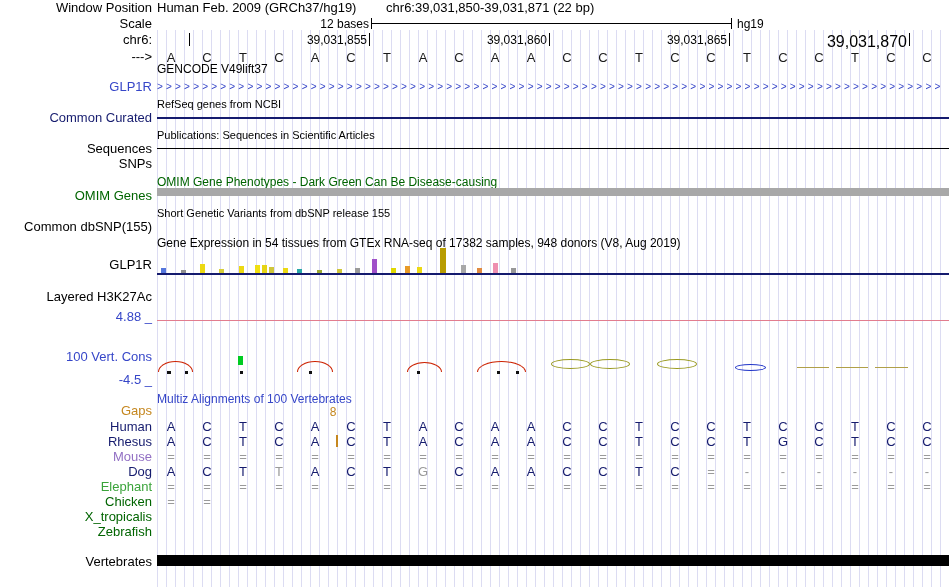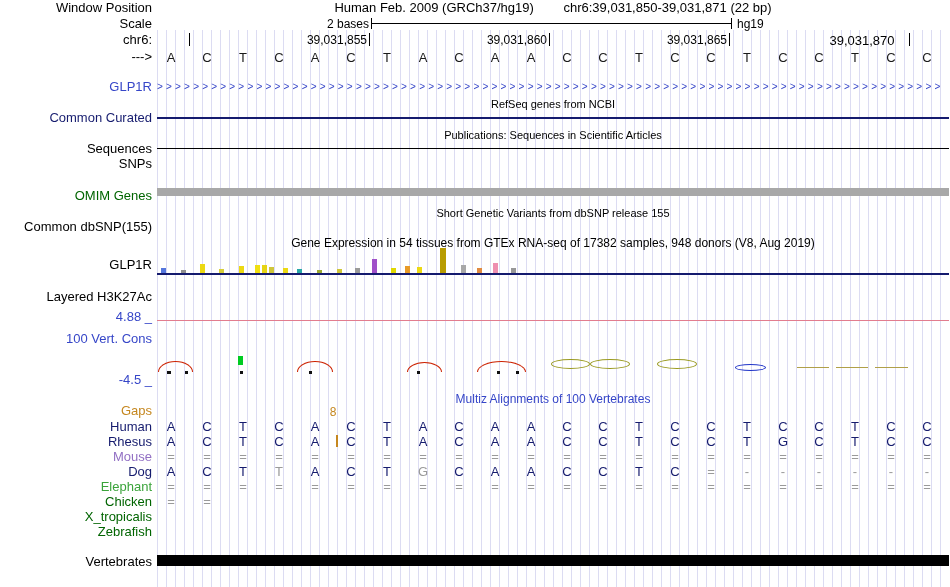--- a/index.html
+++ b/index.html
@@ -3,21 +3,21 @@
 <meta charset="utf-8">
 <style>
   html,body{margin:0;padding:0;background:#fff;}
   #screen{position:relative;width:950px;height:587px;background:#fff;
           font-family:"Liberation Sans",sans-serif;color:#000;overflow:hidden;}
   .ll{position:absolute;right:798px;white-space:nowrap;font-size:13px;line-height:13px;text-align:right;}
   .blue{color:#3646c8;}
   .navy{color:#151b6e;}
   .dkgreen{color:#006400;}
   .orange{color:#c5871f;}
-  .chead{position:absolute;left:157px;width:792px;text-align:center;font-size:12px;line-height:13px;white-space:nowrap;}
+  .chead{position:absolute;left:157px;width:792px;text-align:left;font-size:12px;line-height:13px;white-space:nowrap;}
   .sm{font-size:11px;}
   .hline{position:absolute;left:157px;width:792px;}
   .gridlines{position:absolute;left:157px;top:30px;width:792px;height:557px;
              background:repeating-linear-gradient(to right,#dcdcf2 0 1px,transparent 1px 9px);}
   #gencode-arrows{position:absolute;left:157px;top:81px;width:792px;height:13px;overflow:hidden;
                   white-space:nowrap;color:#3646c8;font-size:10px;line-height:12px;letter-spacing:3.2px;}
   .scale-text{position:absolute;left:157px;top:17px;width:212px;text-align:right;font-size:12px;}
   .scale-bracket{position:absolute;left:371px;top:18px;width:359px;height:11px;
                  border-left:1px solid #000;border-right:1px solid #000;
                  background:linear-gradient(#000,#000) center/100% 1px no-repeat;}
@@ -38,36 +38,38 @@
   <div class="ll" style="top:50px">---&gt;</div>
   <div class="ll blue" style="top:80px">GLP1R</div>
   <div class="ll navy" style="top:111px">Common Curated</div>
   <div class="ll" style="top:142px">Sequences</div>
   <div class="ll" style="top:157px">SNPs</div>
   <div class="ll dkgreen" style="top:189px">OMIM Genes</div>
   <div class="ll" style="top:220px">Common dbSNP(155)</div>
   <div class="ll" style="top:258px">GLP1R</div>
   <div class="ll" style="top:290px">Layered H3K27Ac</div>
   <div class="ll blue" style="top:310px">4.88 _</div>
-  <div class="ll blue" style="top:332px">100 Vert. Cons</div>
+  <div class="ll blue" style="top:350px">100 Vert. Cons</div>
   <div class="ll blue" style="top:373px">-4.5 _</div>
   <div class="ll orange" style="top:404px">Gaps</div>
   <div class="ll" style="top:555px">Vertebrates</div>
 
   <div class="chead" style="top:1px;font-size:13px">
     <span>Human Feb. 2009 (GRCh37/hg19)</span>
     <span style="margin-left:26px">chr6:39,031,850-39,031,871 (22 bp)</span>
   </div>
 
-  <div class="scale-text">2 bases</div>
+  <div class="scale-text">12 bases</div>
   <div class="scale-bracket"></div>
   <div class="hg19">hg19</div>
 
+  <div class="chead" style="top:63px">GENCODE V49lift37</div>
   <div class="chead sm" style="top:98px">RefSeq genes from NCBI</div>
   <div class="chead sm" style="top:129px">Publications: Sequences in Scientific Articles</div>
+  <div class="chead dkgreen" style="top:176px">OMIM Gene Phenotypes - Dark Green Can Be Disease-causing</div>
   <div class="chead sm" style="top:207px">Short Genetic Variants from dbSNP release 155</div>
   <div class="chead" style="top:237px">Gene Expression in 54 tissues from GTEx RNA-seq of 17382 samples, 948 donors (V8, Aug 2019)</div>
   <div class="chead blue" style="top:393px">Multiz Alignments of 100 Vertebrates</div>
 
   <div id="gencode-arrows">&gt;&gt;&gt;&gt;&gt;&gt;&gt;&gt;&gt;&gt;&gt;&gt;&gt;&gt;&gt;&gt;&gt;&gt;&gt;&gt;&gt;&gt;&gt;&gt;&gt;&gt;&gt;&gt;&gt;&gt;&gt;&gt;&gt;&gt;&gt;&gt;&gt;&gt;&gt;&gt;&gt;&gt;&gt;&gt;&gt;&gt;&gt;&gt;&gt;&gt;&gt;&gt;&gt;&gt;&gt;&gt;&gt;&gt;&gt;&gt;&gt;&gt;&gt;&gt;&gt;&gt;&gt;&gt;&gt;&gt;&gt;&gt;&gt;&gt;&gt;&gt;&gt;&gt;&gt;&gt;&gt;&gt;&gt;&gt;&gt;&gt;&gt;</div>
   <div class="hline" style="top:117px;height:2px;background:#151b6e"></div>
   <div class="hline" style="top:148px;height:1px;background:#000"></div>
   <div class="hline" style="top:188px;height:8px;background:#a8a8a8"></div>
   <div class="hline" style="top:273px;height:2px;background:#151b6e"></div>
   <div class="hline" style="top:320px;height:1px;background:#e27d8e"></div>
@@ -76,21 +78,21 @@
   <div class="gap-tick"></div>
 
 <div style="position: absolute; left: 189px; top: 33px; width: 1px; height: 13px; background: rgb(0, 0, 0);"></div>
     <div style="position: absolute; left: 369px; top: 33px; width: 1px; height: 13px; background: rgb(0, 0, 0);"></div>
     <div style="position: absolute; left: 277px; top: 33px; width: 90px; text-align: right; font-size: 12px;">39,031,855</div>
     <div style="position: absolute; left: 549px; top: 33px; width: 1px; height: 13px; background: rgb(0, 0, 0);"></div>
     <div style="position: absolute; left: 457px; top: 33px; width: 90px; text-align: right; font-size: 12px;">39,031,860</div>
     <div style="position: absolute; left: 729px; top: 33px; width: 1px; height: 13px; background: rgb(0, 0, 0);"></div>
     <div style="position: absolute; left: 637px; top: 33px; width: 90px; text-align: right; font-size: 12px;">39,031,865</div>
     <div style="position: absolute; left: 909px; top: 33px; width: 1px; height: 13px; background: rgb(0, 0, 0);"></div>
-    <div style="position: absolute; left: 817px; top: 33px; width: 90px; text-align: center; font-size: 13px;">39,031,870</div>
+    <div style="position: absolute; left: 817px; top: 33px; width: 90px; text-align: right; font-size: 16px;">39,031,870</div>
     <div style="position: absolute; left: 162px; top: 50px; width: 18px; text-align: center; font-size: 13px; color: rgb(26, 26, 26);">A</div>
     <div style="position: absolute; left: 198px; top: 50px; width: 18px; text-align: center; font-size: 13px; color: rgb(26, 26, 26);">C</div>
     <div style="position: absolute; left: 234px; top: 50px; width: 18px; text-align: center; font-size: 13px; color: rgb(26, 26, 26);">T</div>
     <div style="position: absolute; left: 270px; top: 50px; width: 18px; text-align: center; font-size: 13px; color: rgb(26, 26, 26);">C</div>
     <div style="position: absolute; left: 306px; top: 50px; width: 18px; text-align: center; font-size: 13px; color: rgb(26, 26, 26);">A</div>
     <div style="position: absolute; left: 342px; top: 50px; width: 18px; text-align: center; font-size: 13px; color: rgb(26, 26, 26);">C</div>
     <div style="position: absolute; left: 378px; top: 50px; width: 18px; text-align: center; font-size: 13px; color: rgb(26, 26, 26);">T</div>
     <div style="position: absolute; left: 414px; top: 50px; width: 18px; text-align: center; font-size: 13px; color: rgb(26, 26, 26);">A</div>
     <div style="position: absolute; left: 450px; top: 50px; width: 18px; text-align: center; font-size: 13px; color: rgb(26, 26, 26);">C</div>
     <div style="position: absolute; left: 486px; top: 50px; width: 18px; text-align: center; font-size: 13px; color: rgb(26, 26, 26);">A</div>

